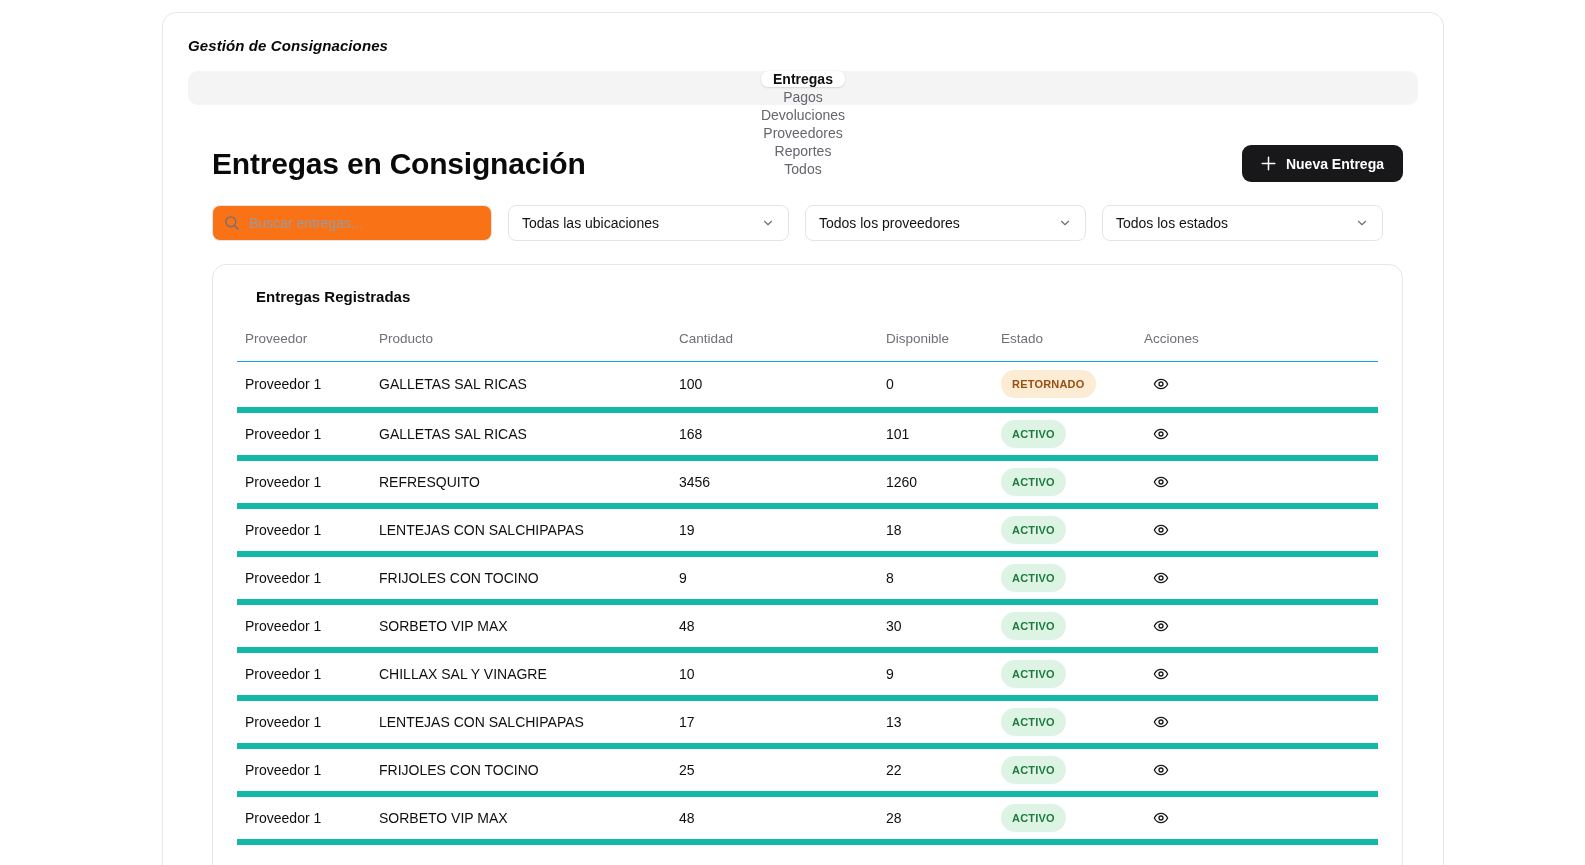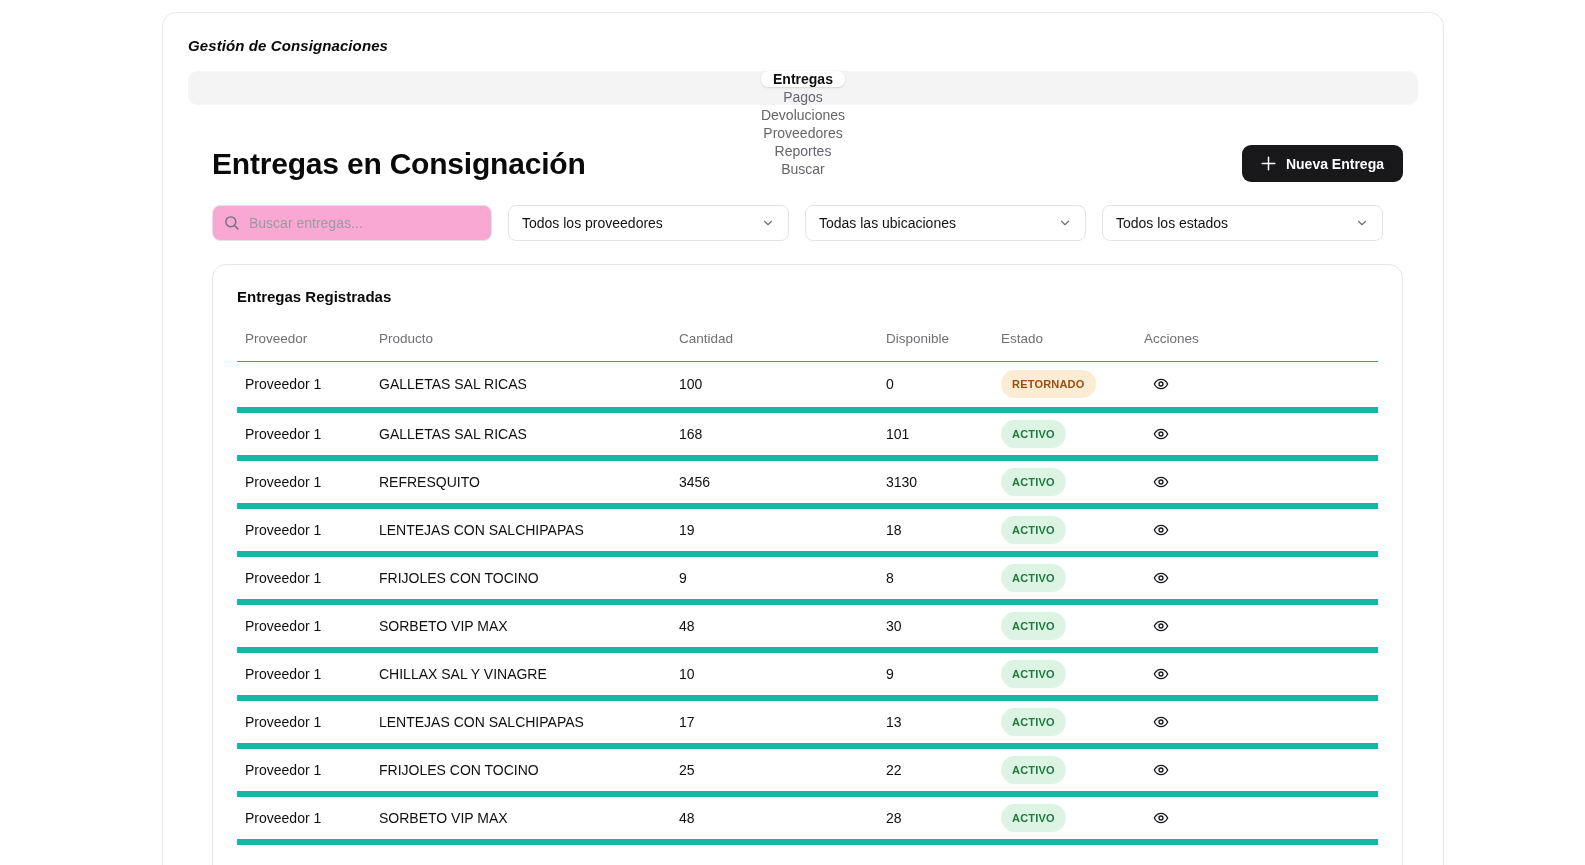--- a/index.html
+++ b/index.html
@@ -29,33 +29,33 @@
     height: 37px; background: #18181b; color: #fff; border: none; border-radius: 9px;
     display: flex; align-items: center; gap: 10px; padding: 8px 19px;
     font-size: 14px; font-weight: 600; cursor: pointer; font-family: inherit;
   }
   .filters { display: flex; gap: 16px; margin-top: 23px; }
   .search-wrap { position: relative; width: 280px; height: 36px; }
   .search-wrap svg { position: absolute; left: 11px; top: 9px; }
   .search-input {
     width: 100%; height: 36px; border: 1px solid #e4e4e7; border-radius: 8px;
     padding: 0 12px 0 36px; font-size: 14px; color: #18181b; outline: none;
-    font-family: inherit; background: #f9a8d4;
+    font-family: inherit; background: #f97316;
   }
   .search-input::placeholder { color: #9a9aa3; }
   .select {
     width: 281px; height: 36px; border: 1px solid #e4e4e7; border-radius: 8px;
     display: flex; align-items: center; justify-content: space-between;
     padding: 0 13px; font-size: 14px; color: #121214; cursor: pointer; background: #fff;
   }
   .inner-card {
     margin-top: 23px; border: 1px solid #e5e7eb; border-radius: 14px;
     padding: 23px 24px 60px 24px; background: #fff;
   }
-  .inner-title { font-size: 15px; font-weight: 700; color: #09090b; margin-bottom: 26px; margin-left: 0; }
+  .inner-title { font-size: 15px; font-weight: 700; color: #09090b; margin-bottom: 26px; margin-left: 19px; }
   table { width: 100%; border-collapse: collapse; table-layout: fixed; }
   th {
     text-align: left; font-size: 13.5px; font-weight: 500; color: #6f6f78;
     padding: 0 8px 15px 8px; border-bottom: 1px solid #0ea5e9;
   }
   td {
     height: 48px; padding: 0 8px; font-size: 14px; color: #0f0f10;
     border-bottom: 6px solid #14b8a6; white-space: nowrap; overflow: hidden;
   }
   .badge {
@@ -74,21 +74,21 @@
   <div class="card-head">
     <div class="app-title">Gestión de Consignaciones</div>
   </div>
 
   <div class="tabbar">
       <button class="tab active">Entregas</button>
       <button class="tab">Pagos</button>
       <button class="tab">Devoluciones</button>
       <button class="tab">Proveedores</button>
       <button class="tab">Reportes</button>
-      <button class="tab">Buscar</button>
+      <button class="tab">Todos</button>
     </div>
 
   <div class="section">
     <div class="title-row">
       <h1 class="page-title">Entregas en Consignación</h1>
       <button class="new-btn">
         <span style="display:inline-flex;">
           <svg width="15" height="15" viewBox="0 0 15 15">
               <path d="M7.5 1.2v12.6M1.2 7.5h12.6" stroke="#ffffff" stroke-width="1.5" stroke-linecap="round"></path>
             </svg>
@@ -99,27 +99,27 @@
 
     <div class="filters">
       <div class="search-wrap">
         <svg width="17" height="17" viewBox="0 0 24 24" fill="none" stroke="#71717a" stroke-width="2" stroke-linecap="round">
             <circle cx="11" cy="11" r="7"></circle>
             <path d="M21 21l-4.4-4.4"></path>
           </svg>
         <input class="search-input" type="text" placeholder="Buscar entregas..." style="">
       </div>
       <div class="select">
-        <span>Todos los proveedores</span>
+        <span>Todas las ubicaciones</span>
         <svg width="14" height="14" viewBox="0 0 24 24" fill="none" stroke="#71717a" stroke-width="2" stroke-linecap="round" stroke-linejoin="round">
             <polyline points="6 9 12 15 18 9"></polyline>
           </svg>
       </div>
       <div class="select">
-        <span>Todas las ubicaciones</span>
+        <span>Todos los proveedores</span>
         <svg width="14" height="14" viewBox="0 0 24 24" fill="none" stroke="#71717a" stroke-width="2" stroke-linecap="round" stroke-linejoin="round">
             <polyline points="6 9 12 15 18 9"></polyline>
           </svg>
       </div>
       <div class="select">
         <span>Todos los estados</span>
         <svg width="14" height="14" viewBox="0 0 24 24" fill="none" stroke="#71717a" stroke-width="2" stroke-linecap="round" stroke-linejoin="round">
             <polyline points="6 9 12 15 18 9"></polyline>
           </svg>
       </div>
@@ -174,21 +174,21 @@
           <path d="M2 12s3.5-7 10-7 10 7 10 7-3.5 7-10 7-10-7-10-7z"></path>
                     <circle cx="12" cy="12" r="3"></circle>
         </svg>
       </button>
     </td>
   </tr>
             <tr>
     <td>Proveedor 1</td>
     <td>REFRESQUITO</td>
     <td>3456</td>
-    <td>3130</td>
+    <td>1260</td>
     <td><span class="badge badge-activo">ACTIVO</span></td>
     <td>
       <button class="eye-btn">
         <svg width="16" height="16" viewBox="0 0 24 24" fill="none" stroke="#18181b" stroke-width="2" stroke-linecap="round" stroke-linejoin="round">
           <path d="M2 12s3.5-7 10-7 10 7 10 7-3.5 7-10 7-10-7-10-7z"></path>
                     <circle cx="12" cy="12" r="3"></circle>
         </svg>
       </button>
     </td>
   </tr>

